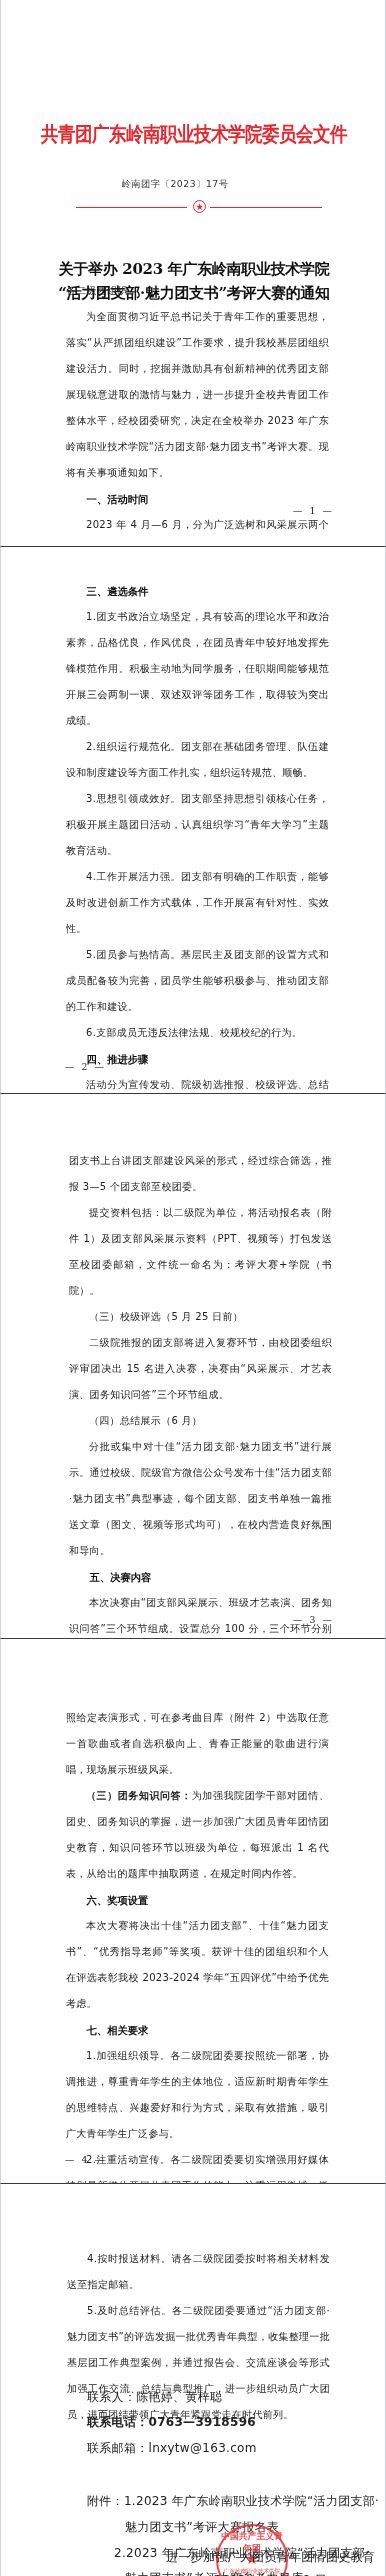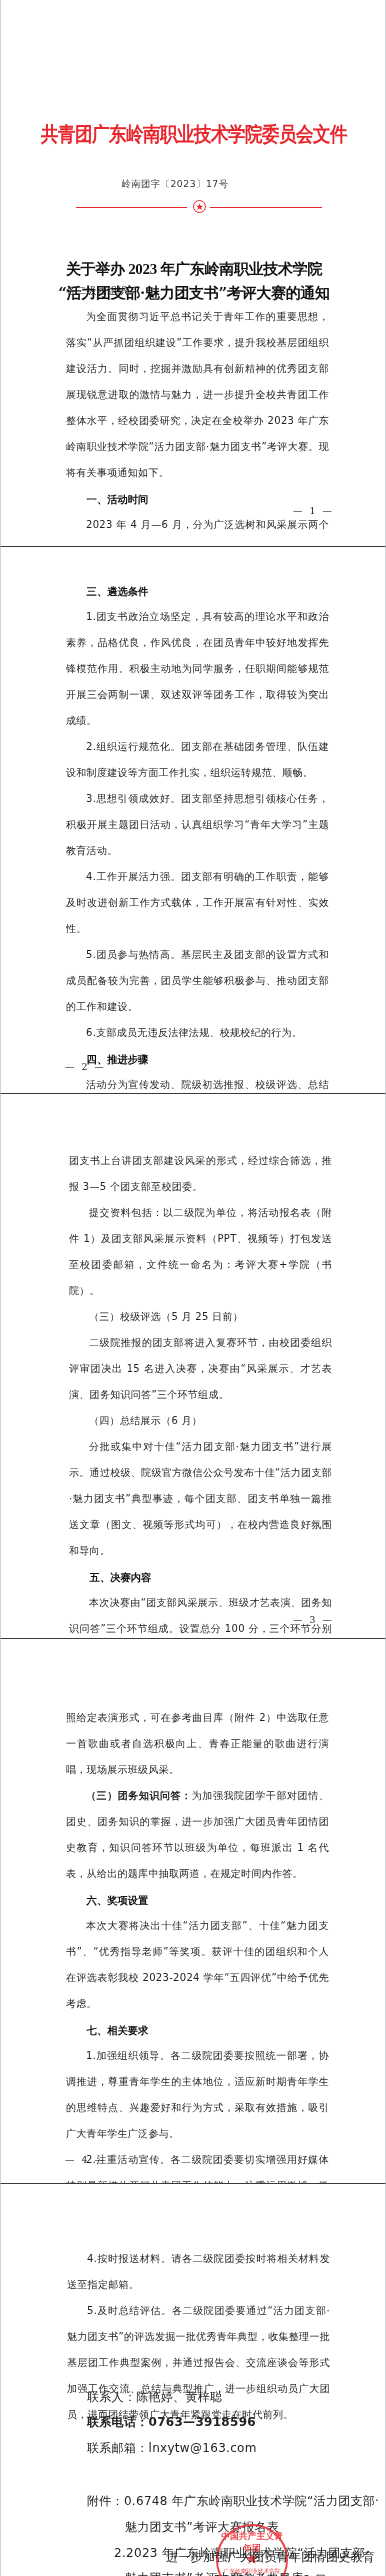--- a/index.html
+++ b/index.html
@@ -81,21 +81,21 @@
 </style>
 </head>
 <body>
 
 <div class="page p1 sep-bottom">
   <div class="abs red-title">共青团广东岭南职业技术学院委员会文件</div>
   <div class="abs doc-no">岭南团字〔2023〕17号</div>
   <div class="abs redline l"></div>
   <div class="abs star-badge">★</div>
   <div class="abs redline r"></div>
-  <div class="abs main-title" style="top:260px;font-family:Liberation Serif, serif;">关于举办 2023 年广东岭南职业技术学院</div>
+  <div class="abs main-title" style="top:260px;">关于举办 2023 年广东岭南职业技术学院</div>
   <div class="abs main-title" style="top:284px;">“活力团支部·魅力团支书”考评大赛的通知</div>
 
   <div class="abs body-text" style="top:277px; padding-top:46px; top:232px;">
     <p class="noindent">各二级团组织：</p>
     <p>为全面贯彻习近平总书记关于青年工作的重要思想，落实“从严抓团组织建设”工作要求，提升我校基层团组织建设活力。同时，挖掘并激励具有创新精神的优秀团支部展现锐意进取的激情与魅力，进一步提升全校共青团工作整体水平，经校团委研究，决定在全校举办 2023 年广东岭南职业技术学院“活力团支部·魅力团支书”考评大赛。现将有关事项通知如下。</p>
     <h3>一、活动时间</h3>
     <p>2023 年 4 月—6 月，分为广泛选树和风采展示两个阶段。</p>
 
   </div>
   <div class="abs page-num" style="left:292px; top:505px;">— 1 —</div>
@@ -149,21 +149,21 @@
 <div class="page p5">
   <div class="abs body-text" style="top:62px; left:66px;">
     <p>4.按时报送材料。请各二级院团委按时将相关材料发送至指定邮箱。</p>
     <p>5.及时总结评估。各二级院团委要通过“活力团支部·魅力团支书”的评选发掘一批优秀青年典型，收集整理一批基层团工作典型案例，并通过报告会、交流座谈会等形式加强工作交流、总结与典型推广，进一步组织动员广大团员，进而团结带领广大青年紧跟党走在时代前列。</p>
   </div>
 
   <div class="abs sign" style="left:86px; top:2389px; top:205px;">联系人：陈艳婷、黄梓聪</div>
   <div class="abs sign" style="left:86px; top:230px;font-weight:bold;">联系电话：0763—3918596</div>
   <div class="abs sign" style="left:86px; top:256px;"><span>联系邮箱：lnxytw@163.com</span></div>
 
-  <div class="abs sign" style="left:86px; top:309px;">附件：0.6748 年广东岭南职业技术学院“活力团支部·</div>
+  <div class="abs sign" style="left:86px; top:309px;">附件：1.2023 年广东岭南职业技术学院“活力团支部·</div>
   <div class="abs sign" style="left:124px; top:335px;">魅力团支书”考评大赛报名表</div>
   <div class="abs sign" style="left:113px; top:361px;">2.2023 年广东岭南职业技术学院“活力团支部·</div>
   <div class="abs sign" style="left:124px; top:386px;">魅力团支书”考评大赛参考曲目库</div>
 
   <div class="abs seal" style="top:340px;">
     <div class="seal-top">中国共产主义青年团</div>
     <div class="seal-star">★</div>
     <div class="seal-mid">广东岭南职业技术学院</div>
 
   </div>

